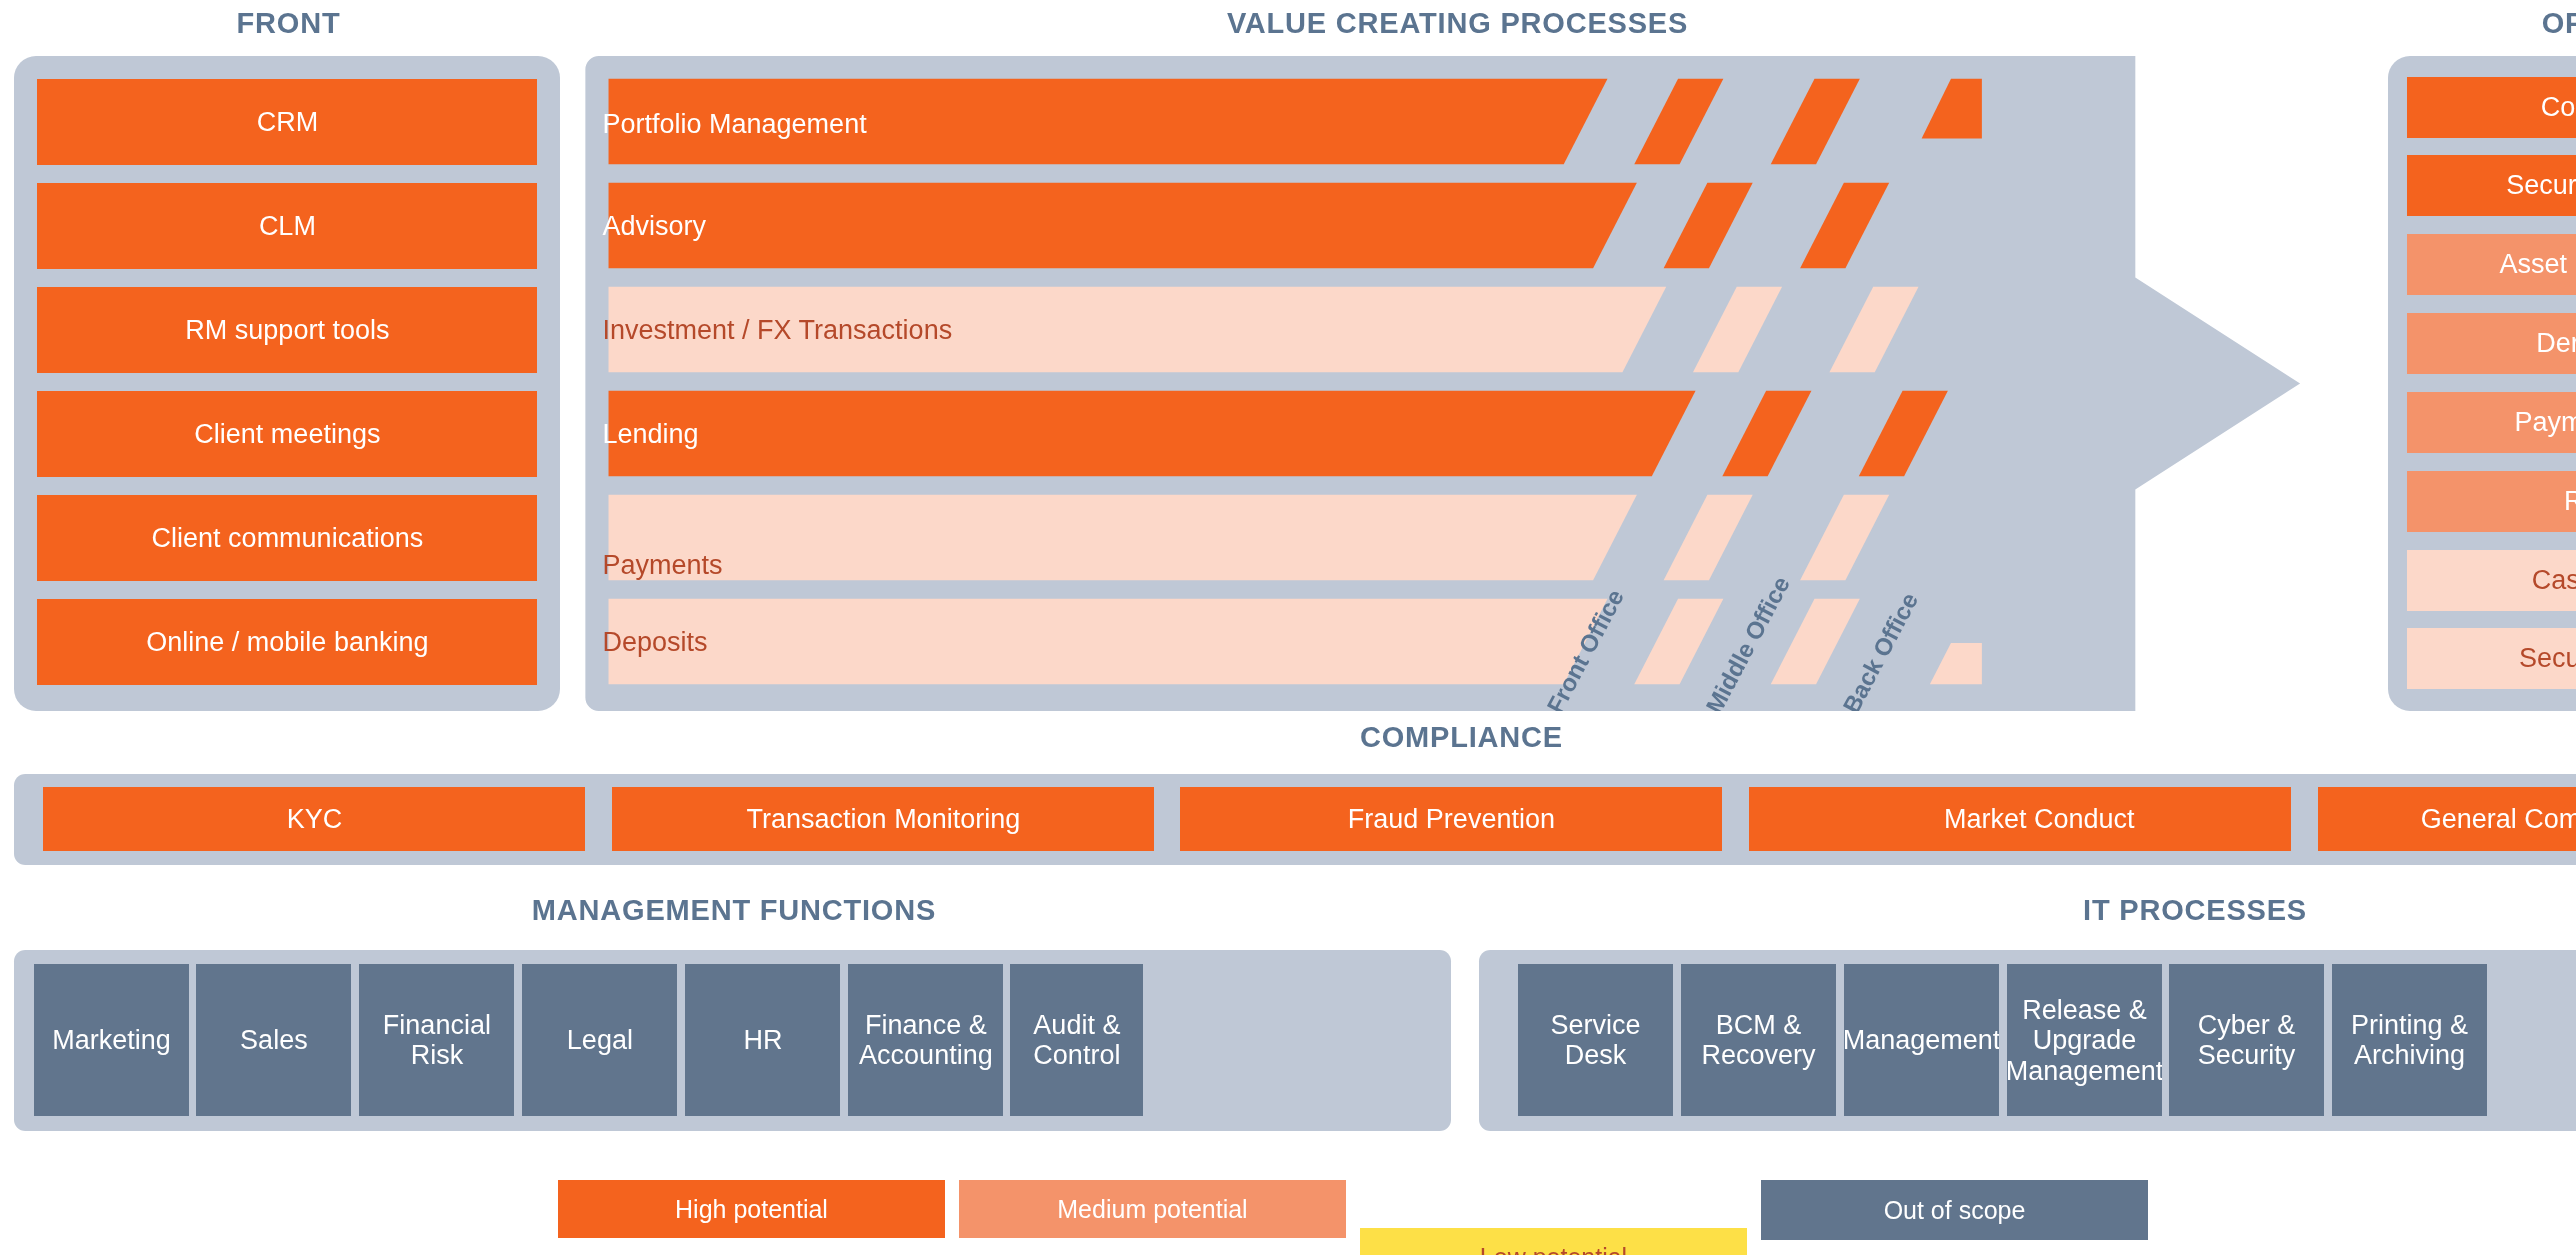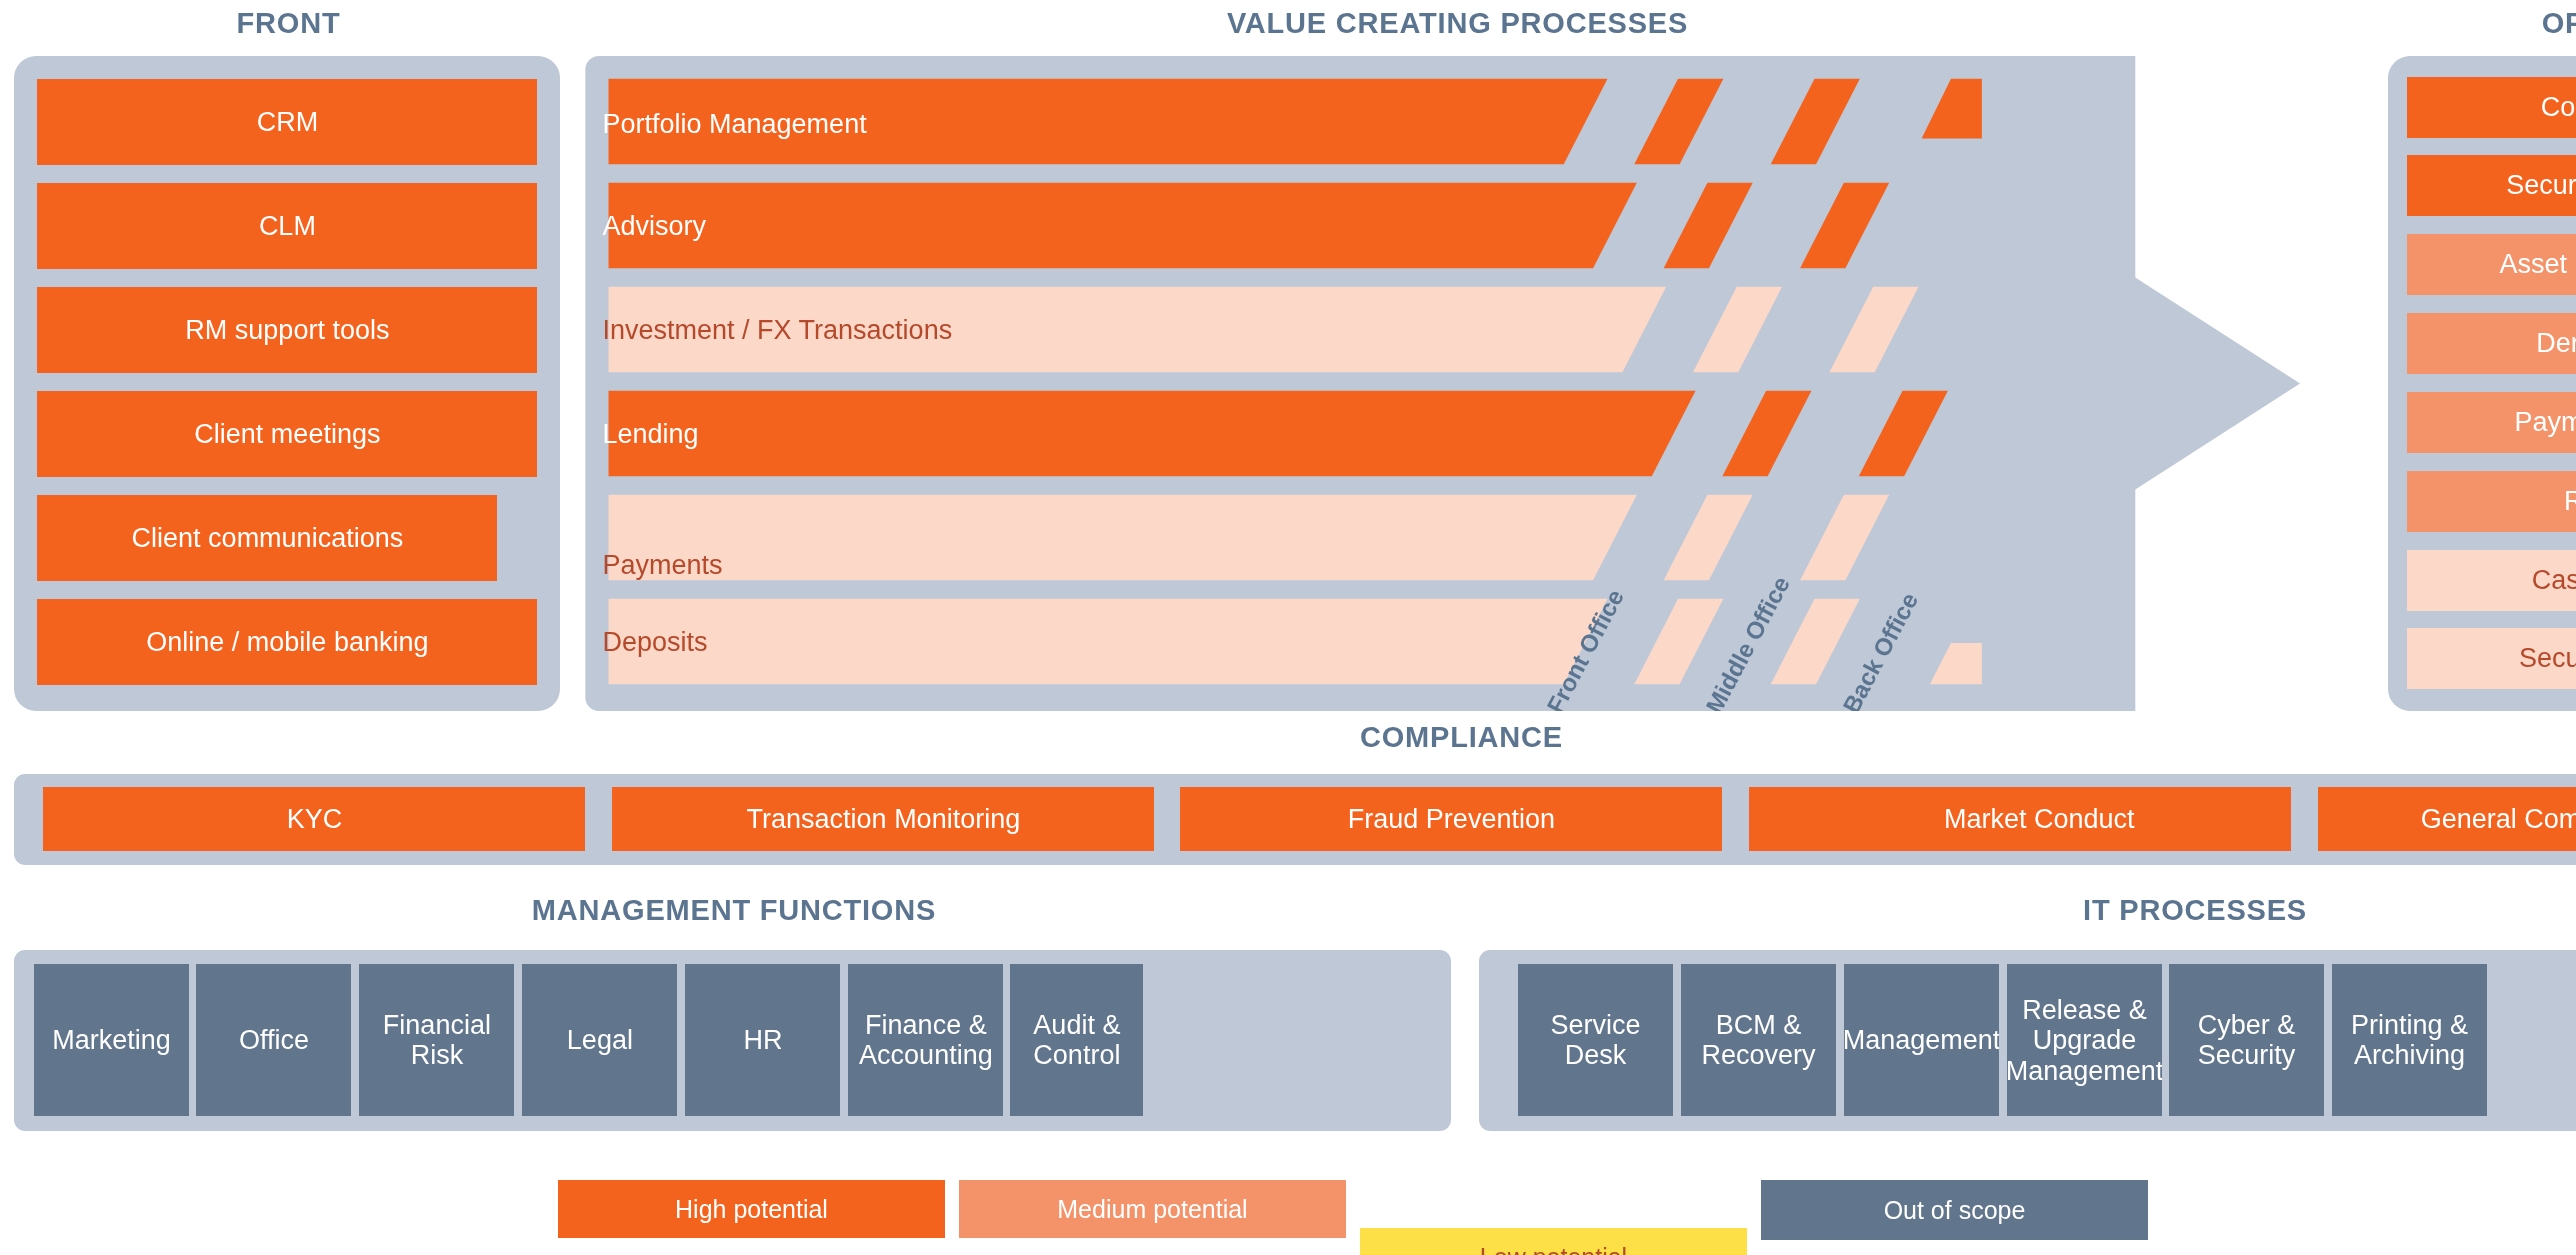--- a/index.html
+++ b/index.html
@@ -101,21 +101,21 @@
     </div>
     <div class="tile high" style="left:23px;top:127px;width:500px;height:86px;">
       <span>CLM</span>
     </div>
     <div class="tile high" style="left:23px;top:231px;width:500px;height:86px;">
       <span>RM support tools</span>
     </div>
     <div class="tile high" style="left:23px;top:335px;width:500px;height:86px;">
       <span>Client meetings</span>
     </div>
-    <div class="tile high" style="left:23px;top:439px;width:460px;height:86px;">
+    <div class="tile high" style="left:23px;top:439px;width:500px;height:86px;">
       <span>Client communications</span>
     </div>
     <div class="tile high" style="left:23px;top:543px;width:500px;height:86px;">
       <span>Online / mobile banking</span>
     </div>
   </div>
 
   <div id="vcp-arrow-wrap" style="left:585px;top:56px;width:1803px;height:655px;">
 
     <svg id="vcp-arrow-svg" width="1803" height="655" viewBox="0 0 3500 1272" xmlns="http://www.w3.org/2000/svg">
@@ -234,21 +234,21 @@
       <span>General Compliance Services</span>
     </div>
   </div>
 
   <div class="panel" style="left:14.4px;top:950px;width:1437px;height:181px;border-radius:11.3px;">
 
     <div class="tile out" style="left:19.6px;top:14.4px;width:155px;height:152px;">
       <span>Marketing</span>
     </div>
     <div class="tile out" style="left:182px;top:14.4px;width:155px;height:152px;">
-      <span>Office</span>
+      <span>Sales</span>
     </div>
     <div class="tile out" style="left:345px;top:14.4px;width:155px;height:152px;">
       <span>Financial Risk</span>
     </div>
     <div class="tile out" style="left:508px;top:14.4px;width:155px;height:152px;">
       <span>Legal</span>
     </div>
     <div class="tile out" style="left:671px;top:14.4px;width:155px;height:152px;">
       <span>HR</span>
     </div>

